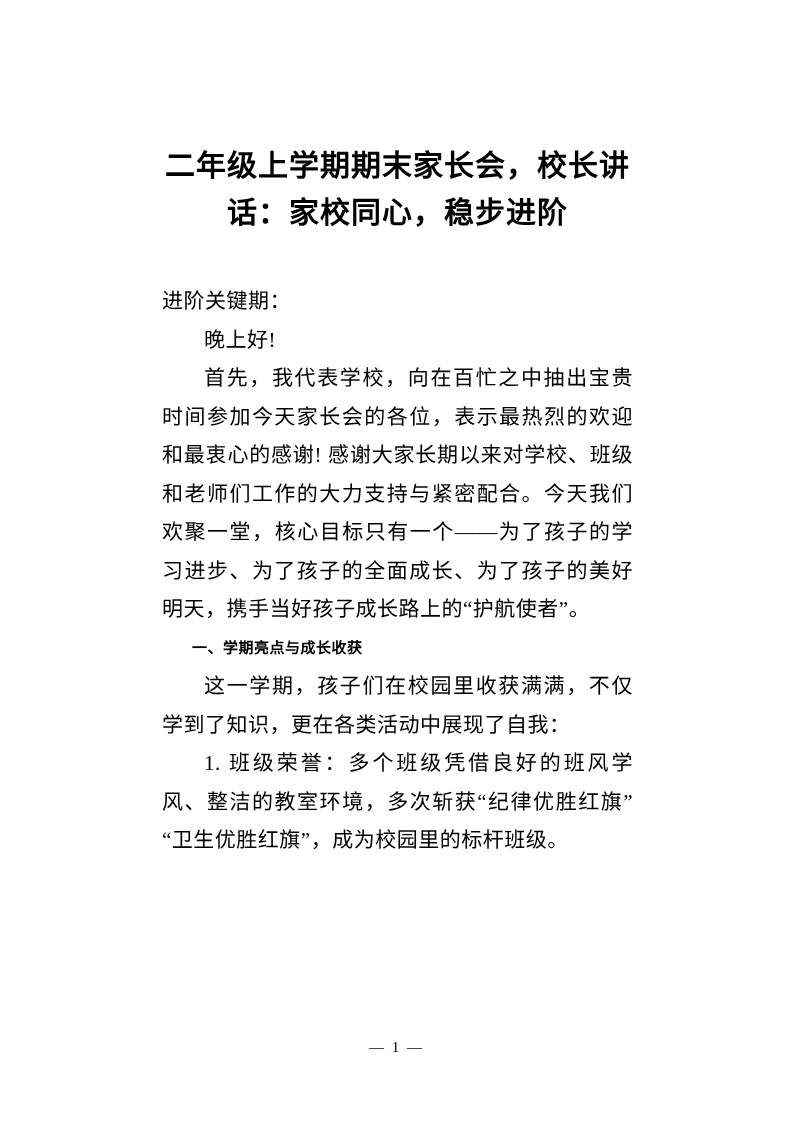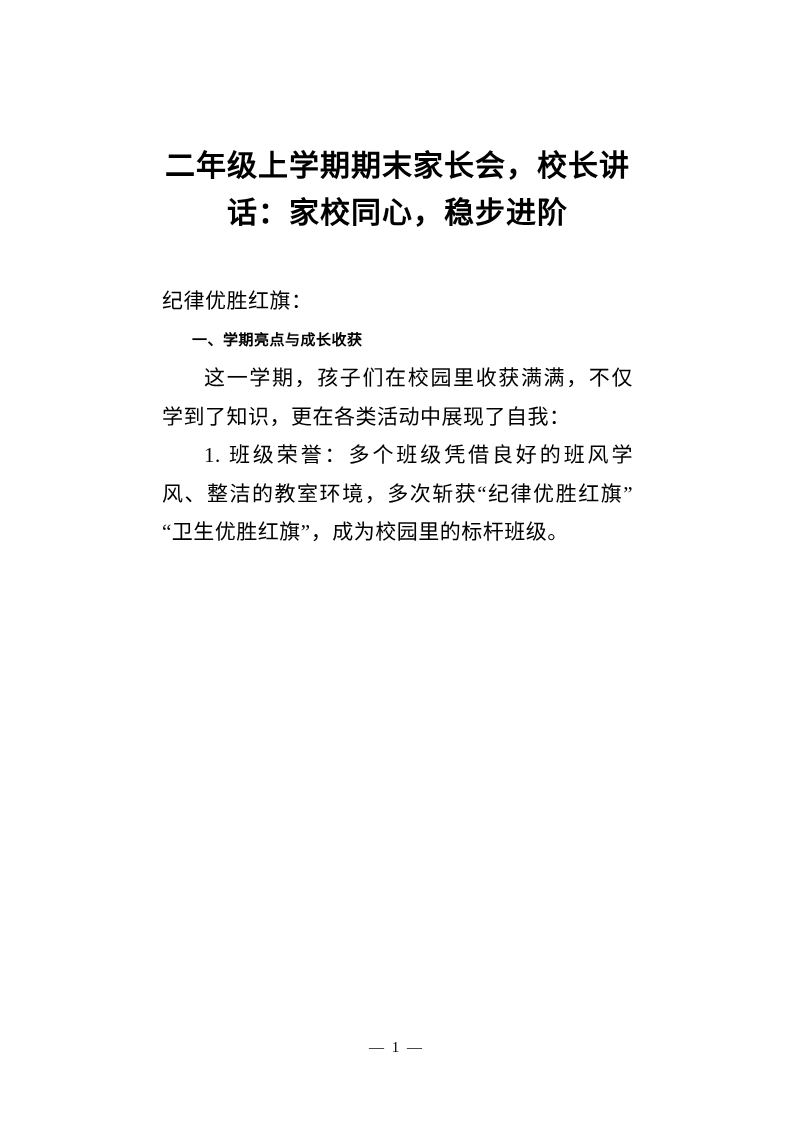--- a/index.html
+++ b/index.html
@@ -64,23 +64,25 @@
 </style>
 </head>
 <body>
 
 <div class="page">
 
   <h1 class="title">二年级上学期期末家长会，校长讲话：家校同心，稳步进阶</h1>
 
   <div class="body-text">
 
-    <p class="para no-indent">纪律优胜红旗：</p>
+    <p class="para no-indent">进阶关键期：</p>
 
+    <p class="para">晚上好!</p>
 
+    <p class="para">首先，我代表学校，向在百忙之中抽出宝贵时间参加今天家长会的各位，表示最热烈的欢迎和最衷心的感谢! 感谢大家长期以来对学校、班级和老师们工作的大力支持与紧密配合。今天我们欢聚一堂，核心目标只有一个——为了孩子的学习进步、为了孩子的全面成长、为了孩子的美好明天，携手当好孩子成长路上的“护航使者”。</p>
 
 
     <h2 class="section-heading">一、学期亮点与成长收获</h2>
 
     <p class="para">这一学期，孩子们在校园里收获满满，不仅学到了知识，更在各类活动中展现了自我：</p>
 
     <p class="para"><span class="lead-bold">1. 班级荣誉：</span><span>多个班级凭借良好的班风学风、整洁的教室环境，多次斩获“纪律优胜红旗”“卫生优胜红旗”，成为校园里的标杆班级。</span></p>
 
   </div>
 

